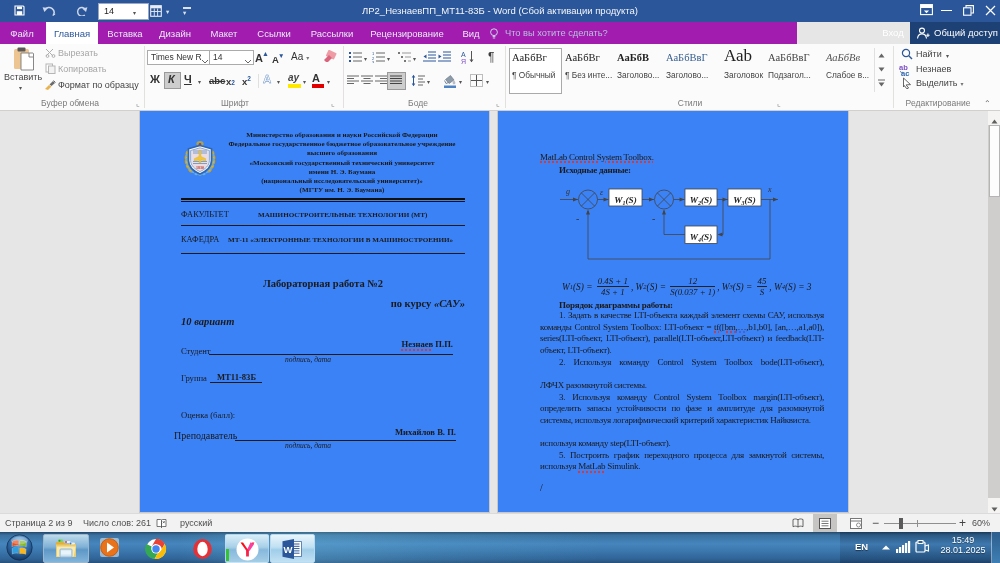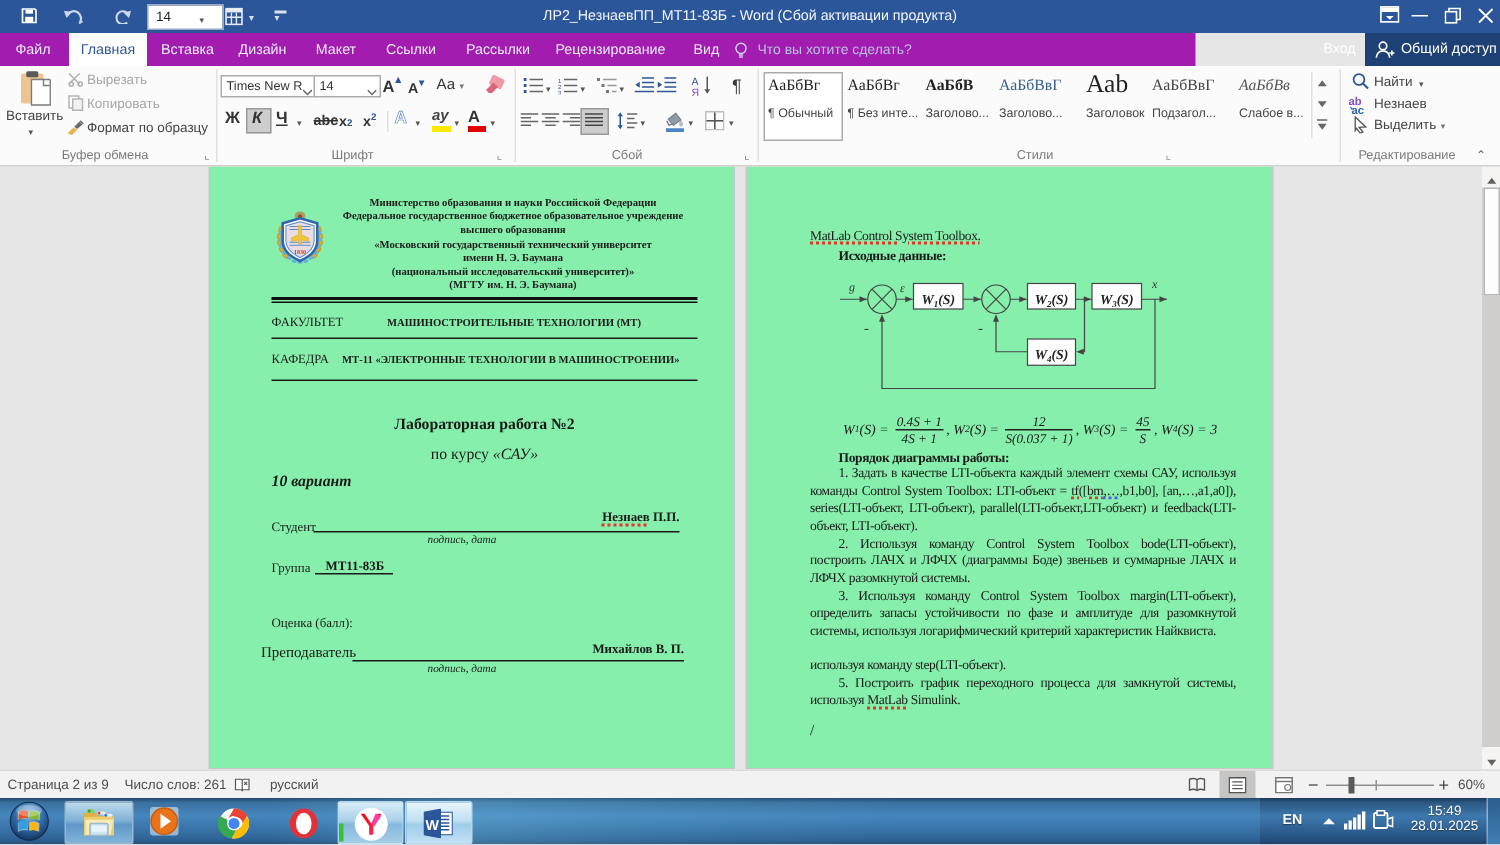--- a/index.html
+++ b/index.html
@@ -12,21 +12,21 @@
 #ribbon{position:absolute;left:0;top:0;width:1000px;height:110px;color:#444}
 .gsep{position:absolute;top:46px;width:1px;height:62px;background:#e2e1e0}
 .glabel{position:absolute;top:98px;height:10px;font-size:8.5px;color:#7a7a7a;text-align:center}
 .launcher{position:absolute;top:99px;width:9px;height:9px;color:#8a8a8a;font-size:8px;line-height:9px}
 .rtext{font-size:9px;color:#444}
 .gray{color:#a6a6a6}
 .combo{position:absolute;background:#fff;border:1px solid #ababab;font-size:8.5px;color:#333}
 .dd{color:#777;font-size:6px}
 
 #docarea{position:absolute;left:0;top:110px;width:1000px;height:403px;background:#e7e6e6}
-.page{position:absolute;background:#86efac;box-shadow:0 0 0 1px #c9c8c7}
+.page{position:absolute;background:#3b82f6;box-shadow:0 0 0 1px #c9c8c7}
 .ds{font-family:"Liberation Serif",serif;color:#1a1a1a}
 .sqr{text-decoration:underline dotted #e0362b 1.5px;text-underline-offset:1.5px}
 .sqb{text-decoration:underline dotted #4f5fd0 1.5px;text-underline-offset:1.5px}
 .jl{left:42px;width:284px;height:11.5px;font-size:9px;letter-spacing:-0.25px;line-height:11.5px;text-align:justify;text-align-last:justify;overflow:hidden}
 .ll{left:42px;width:284px;height:11.5px;font-size:9px;letter-spacing:-0.25px;line-height:11.5px;white-space:nowrap}
 .jl b,.ll b{font-weight:bold}
 sub{font-size:6.5px;vertical-align:-2px;font-style:italic}
 .frac{display:inline-flex;flex-direction:column;text-align:center;margin:0 2px;line-height:10px;font-size:8.8px}
 .frac .num{border-bottom:.8px solid #222;padding:0 1px}
 
@@ -90,21 +90,21 @@
  </div>
  <div class="abs" style="left:41px;top:88px;width:284px;height:1.6px;background:#111"></div>
         <div class="abs" style="left:41px;top:90.5px;width:284px;height:1px;background:#111"></div>
  <div class="abs ds" style="left:41px;top:100px;font-size:8.4px">ФАКУЛЬТЕТ</div>
  <div class="abs ds" style="left:118px;top:101px;font-size:7.1px;font-weight:bold">МАШИНОСТРОИТЕЛЬНЫЕ ТЕХНОЛОГИИ (МТ)</div>
  <div class="abs" style="left:41px;top:115px;width:284px;border-top:1px solid #1a1a1a"></div>
  <div class="abs ds" style="left:41px;top:125px;font-size:8.4px">КАФЕДРА</div>
  <div class="abs ds" style="left:88px;top:126px;font-size:7.1px;font-weight:bold">МТ-11 «ЭЛЕКТРОННЫЕ ТЕХНОЛОГИИ В МАШИНОСТРОЕНИИ»</div>
  <div class="abs" style="left:41px;top:143px;width:284px;border-top:1px solid #1a1a1a"></div>
  <div class="abs ds" style="left:41px;top:168px;width:284px;text-align:center;font-weight:bold;font-size:10.5px">Лабораторная работа №2</div>
- <div class="abs ds" style="left:41px;top:188px;width:284px;text-align:center;font-weight:normal;font-size:10.5px">по курсу <span style="font-style:italic">«САУ»</span></div>
+ <div class="abs ds" style="left:41px;top:188px;width:284px;text-align:right;font-weight:bold;font-size:10.5px">по курсу <span style="font-style:italic">«САУ»</span></div>
  <div class="abs ds" style="left:41px;top:206px;width:284px;text-align:left;font-weight:bold;font-style:italic;font-size:10.5px">10 вариант</div>
  <div class="abs ds" style="left:41px;top:229px;width:272px;text-align:right;font-weight:bold;font-size:8.6px"><span class="sqr">Незнаев</span> П.П.</div>
  <div class="abs ds" style="left:41px;top:236px;font-size:8.6px">Студент</div>
  <div class="abs" style="left:69px;top:244px;width:244px;border-top:1px solid #1a1a1a"></div>
  <div class="abs ds" style="left:41px;top:245px;width:254px;text-align:center;font-style:italic;font-size:7.5px">подпись, дата</div>
  <div class="abs ds" style="left:41px;top:263px;font-size:8.6px">Группа</div>
  <div class="abs ds" style="left:77px;top:262px;font-size:8.6px;font-weight:bold">МТ11-83Б</div>
  <div class="abs" style="left:70px;top:272px;width:52px;border-top:1px solid #1a1a1a"></div>
  <div class="abs ds" style="left:41px;top:300px;font-size:8.6px">Оценка (балл):</div>
  <div class="abs ds" style="left:41px;top:317px;width:275px;text-align:right;font-weight:bold;font-size:8.6px">Михайлов В. П.</div>
@@ -161,21 +161,20 @@
    <text x="143" y="61.5">W<tspan font-size="6" baseline-shift="-2">4</tspan>(S)</text>
   </g>
  </svg>
  <div class="abs ds" style="left:64px;top:166px;display:flex;align-items:center;font-size:9.3px;font-style:italic;white-space:pre">W<sub>1</sub>(S) = <span class="frac"><span class="num">0.4S + 1</span><span>4S + 1</span></span>, W<sub>2</sub>(S) = <span class="frac"><span class="num">12</span><span>S(0.037 + 1)</span></span>, W<sub>3</sub>(S) = <span class="frac"><span class="num">45</span><span>S</span></span>, W<sub>4</sub>(S) = 3</div>
  <div class="abs ds ll" style="top:189.5px;left:61px;font-weight:bold">Порядок диаграммы работы:</div>
  <div class="abs ds jl" style="top:200px"><span style="padding-left:19px"></span>1. Задать в качестве LTI-объекта каждый элемент схемы САУ, используя</div>
  <div class="abs ds jl" style="top:211.5px">команды Control System Toolbox: LTI-объект = <span class="sqr">tf([bm</span><span class="sqb">,…</span>,b1,b0], [an,…,a1,a0]),</div>
  <div class="abs ds jl" style="top:223px">series(LTI-объект, LTI-объект), parallel(LTI-объект,LTI-объект) и feedback(LTI-</div>
  <div class="abs ds ll" style="top:234.5px">объект, LTI-объект).</div>
  <div class="abs ds jl" style="top:246.5px"><span style="padding-left:19px"></span>2. Используя команду Control System Toolbox bode(LTI-объект),</div>
- <div class="abs ds jl" style="top:258px">построить ЛАЧХ и ЛФЧХ (диаграммы Боде) звеньев и суммарные ЛАЧХ и</div>
  <div class="abs ds ll" style="top:269.5px">ЛФЧХ разомкнутой системы.</div>
  <div class="abs ds jl" style="top:281.5px"><span style="padding-left:19px"></span>3. Используя команду Control System Toolbox margin(LTI-объект),</div>
  <div class="abs ds jl" style="top:293px">определить запасы устойчивости по фазе и амплитуде для разомкнутой</div>
  <div class="abs ds ll" style="top:304.5px">системы, используя логарифмический критерий характеристик Найквиста.</div>
  <div class="abs ds ll" style="top:328px">используя команду step(LTI-объект).</div>
  <div class="abs ds jl" style="top:339.5px"><span style="padding-left:19px"></span>5. Построить график переходного процесса для замкнутой системы,</div>
  <div class="abs ds ll" style="top:351px">используя <span class="sqr">MatLab</span> Simulink.</div>
  <div class="abs ds" style="left:42px;top:372px;font-size:10px">/</div>
 </div>
 
@@ -394,21 +393,21 @@
         <rect x="1" y="11.5" width="12" height="2.5" fill="#4e84c4"></rect>
       </svg>
  <div class="abs" style="left:459px;top:78px;font-size:6px;color:#555">▾</div>
  <svg class="abs" style="left:470px;top:74px" width="13" height="13" viewBox="0 0 13 13">
         <rect x=".5" y=".5" width="12" height="12" fill="none" stroke="#bdbdbd"></rect>
         <path d="M6.5 1v11M1 6.5h11" stroke="#bdbdbd"></path>
         <path d="M1 6.5h11" stroke="#555"></path>
         <path d="M6.5 1v11" stroke="#555"></path>
       </svg>
  <div class="abs" style="left:486px;top:78px;font-size:6px;color:#555">▾</div>
- <div class="glabel" style="left:390px;width:56px">Сбой</div>
+ <div class="glabel" style="left:390px;width:56px">Боде</div>
  <div class="launcher" style="left:496px">⌞</div>
  <div class="gsep" style="left:505px"></div>
 
  <div class="abs" style="left:509px;top:48px;width:51px;height:44px;background:#fff;border:1px solid #aaa"></div>
  <div class="abs ds" style="left:512px;top:52px;font-size:10.5px;color:#222">АаБбВг</div>
  <div class="abs" style="left:512px;top:70px;font-size:8.3px;color:#444">¶ Обычный</div>
  <div class="abs ds" style="left:565px;top:52px;font-size:10.5px;color:#222">АаБбВг</div>
  <div class="abs" style="left:565px;top:70px;font-size:8.3px;color:#444">¶ Без инте...</div>
  <div class="abs ds" style="left:617px;top:52px;font-size:10.5px;font-weight:bold;color:#222">АаБбВ</div>
  <div class="abs" style="left:617px;top:70px;font-size:8.3px;color:#444">Заголово...</div>

